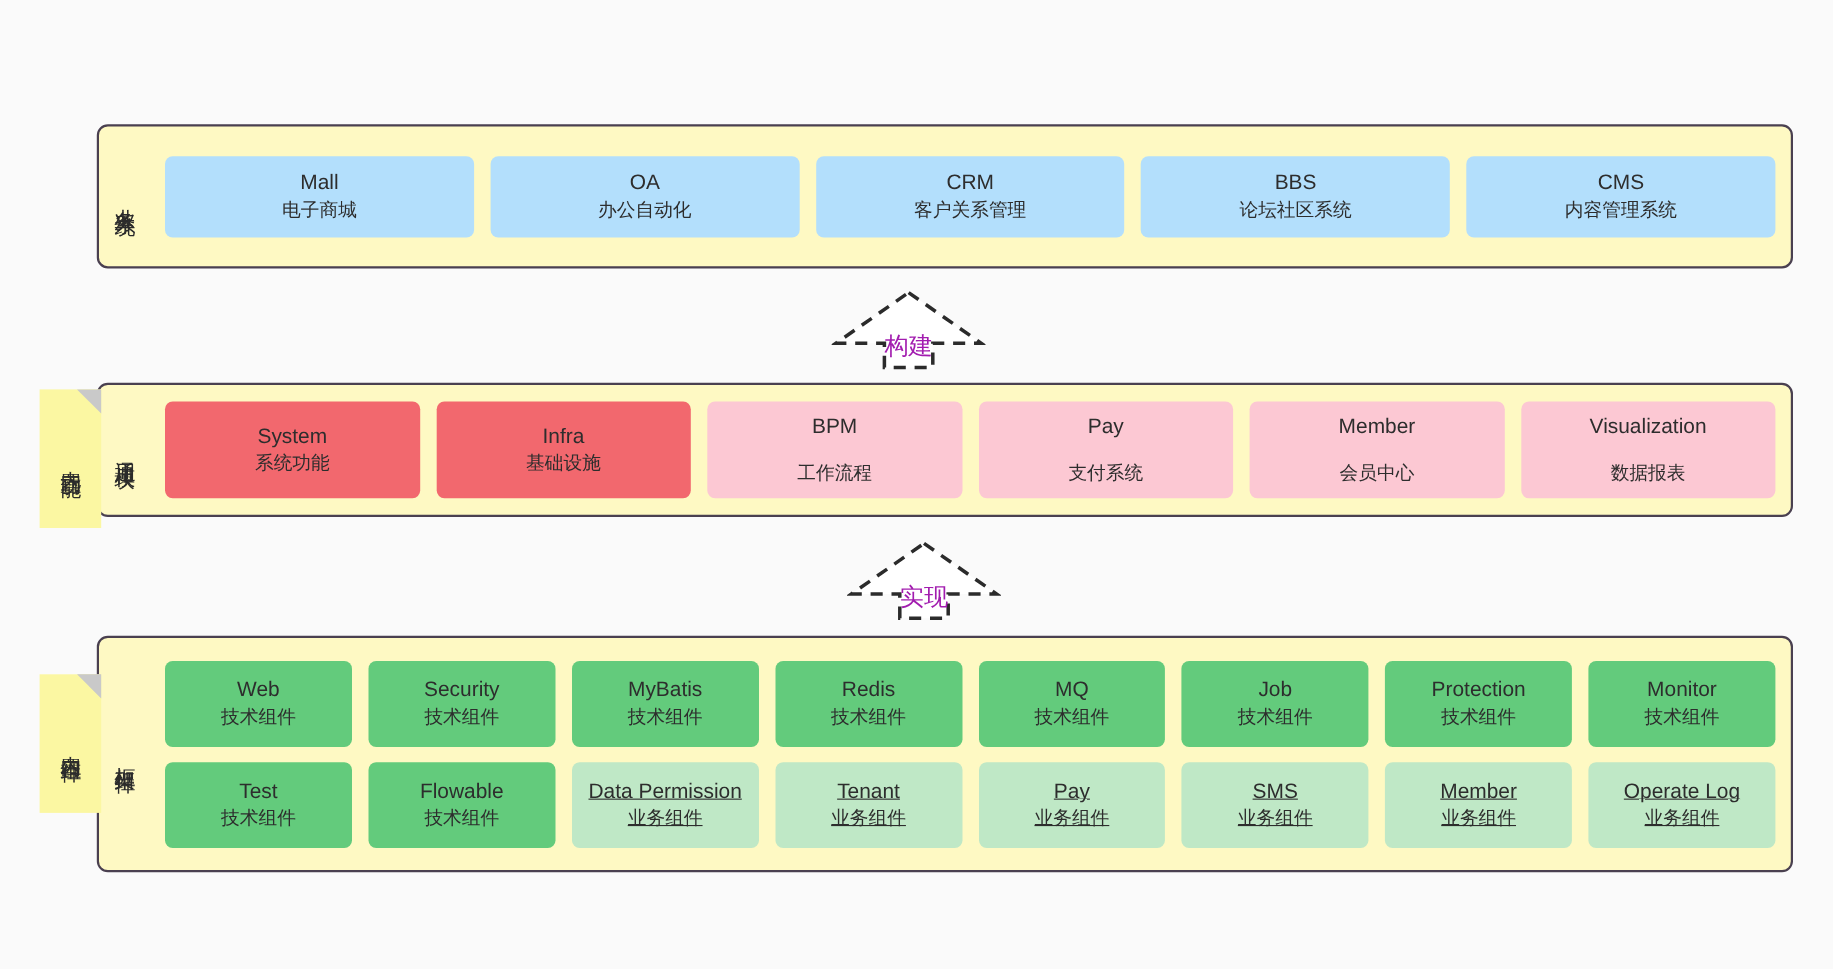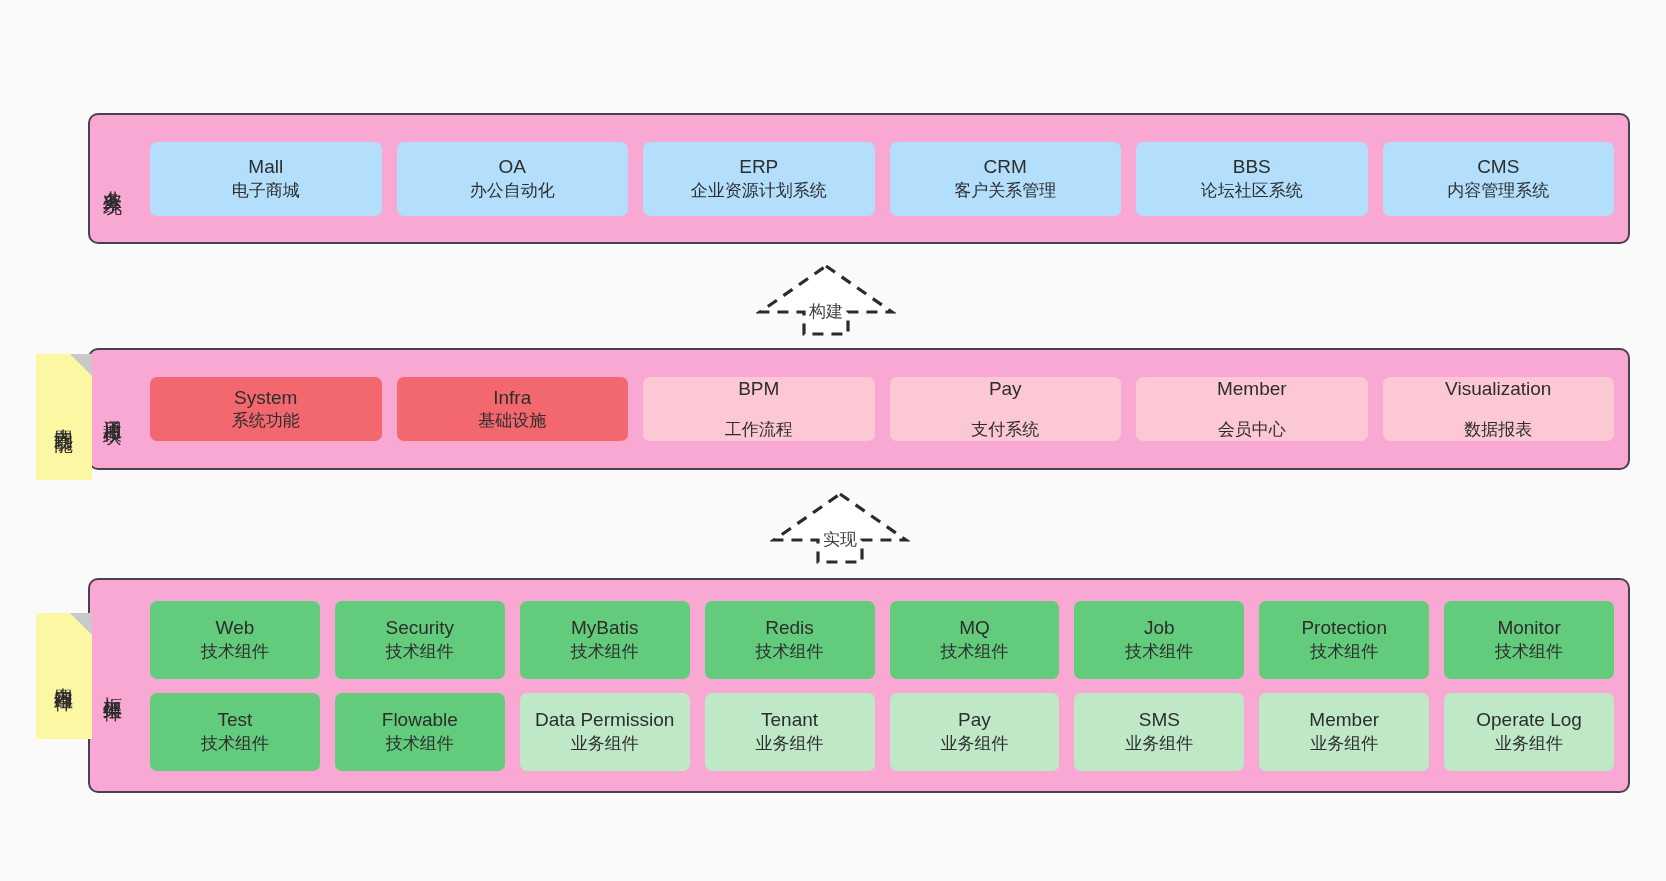--- a/index.html
+++ b/index.html
@@ -7,21 +7,21 @@
     width: 1666px; height: 881px;
     background: #fafafa;
     font-family: "Liberation Sans", "DejaVu Sans", sans-serif;
     overflow: hidden;
   }
   #stage { position: relative; width: 1666px; height: 881px; }
 
   
   .layer {
     position: absolute;
-    background: #f9a8d4;
+    background: #fef9c3;
     border: 2px solid #4a4050;
     border-radius: 10px;
     display: flex;
     align-items: stretch;
   }
   .layer-title {
     flex: 0 0 auto;
     width: 46px;
     display: flex;
     align-items: center;
@@ -61,24 +61,24 @@
     color: #2d2d2d;
     padding: 6px 4px;
     line-height: 1.28;
   }
   .card .en { font-size: 19px; }
   .card .cn { font-size: 17px; }
   .c-blue      { background: #b3dffc; }
   .c-red       { background: #f2686e; }
   .c-pink      { background: #fcc8d3; gap: 17px; }
   .c-green     { background: #63cb7c; }
-  .c-lightgrn  { background: #bfe8c6; }
+  .c-lightgrn  { background: #bfe8c6; text-decoration: underline; }
 
   .h-biz    { height: 74px; }
-  .h-mod    { height: 64px; }
+  .h-mod    { height: 88px; }
   .h-frame  { height: 78px; }
 
   
   .sticky {
     position: absolute;
     background: #fbf7a2;
     display: flex;
     align-items: center;
     justify-content: center;
     font-size: 19px;
@@ -98,46 +98,42 @@
     border-left: 22px solid transparent;
   }
 
   
   .arrow { position: absolute; z-index: 2; }
   .arrow svg { display: block; }
   .arrow-label {
     position: absolute;
     left: 50%;
     transform: translateX(-50%);
-    font-size: 17px;
-    color: #404040;
+    font-size: 22px;
+    color: #a21caf;
     background: transparent;
     white-space: nowrap;
   }
 </style>
 </head>
 <body>
 
 <div id="stage">
 
   <div class="layer" style="left:88px; top:113px; width:1542px; height:131px;">
     <div class="layer-title">业务系统</div>
     <div class="layer-body">
       <div class="row">
         <div class="card c-blue h-biz">
           <span class="en">Mall</span>
           <span class="cn">电子商城</span>
         </div>
         <div class="card c-blue h-biz">
           <span class="en">OA</span>
           <span class="cn">办公自动化</span>
-        </div>
-        <div class="card c-blue h-biz">
-          <span class="en">ERP</span>
-          <span class="cn">企业资源计划系统</span>
         </div>
         <div class="card c-blue h-biz">
           <span class="en">CRM</span>
           <span class="cn">客户关系管理</span>
         </div>
         <div class="card c-blue h-biz">
           <span class="en">BBS</span>
           <span class="cn">论坛社区系统</span>
         </div>
         <div class="card c-blue h-biz">

